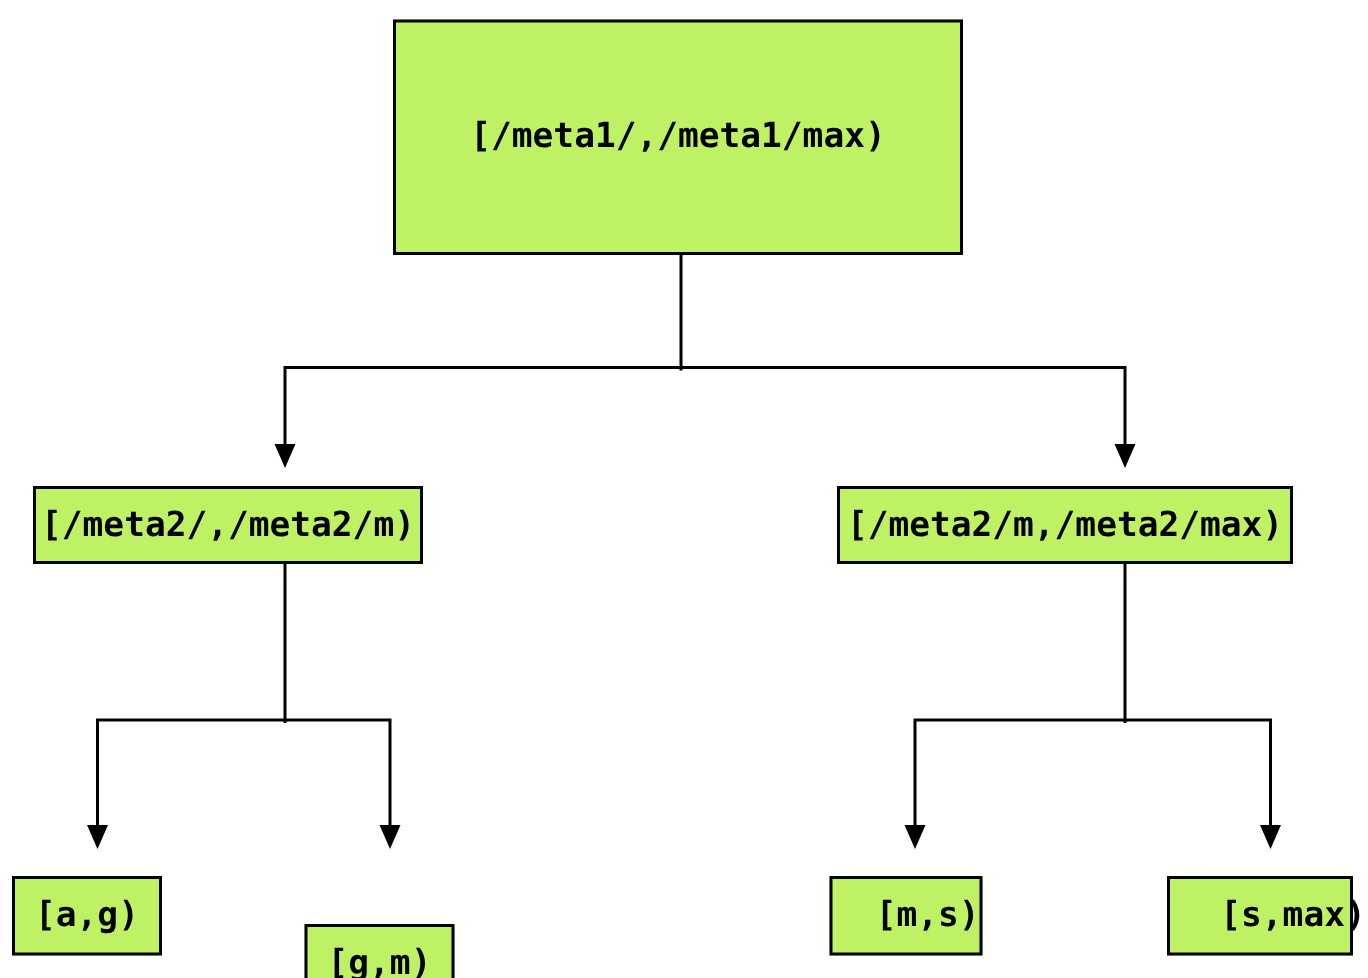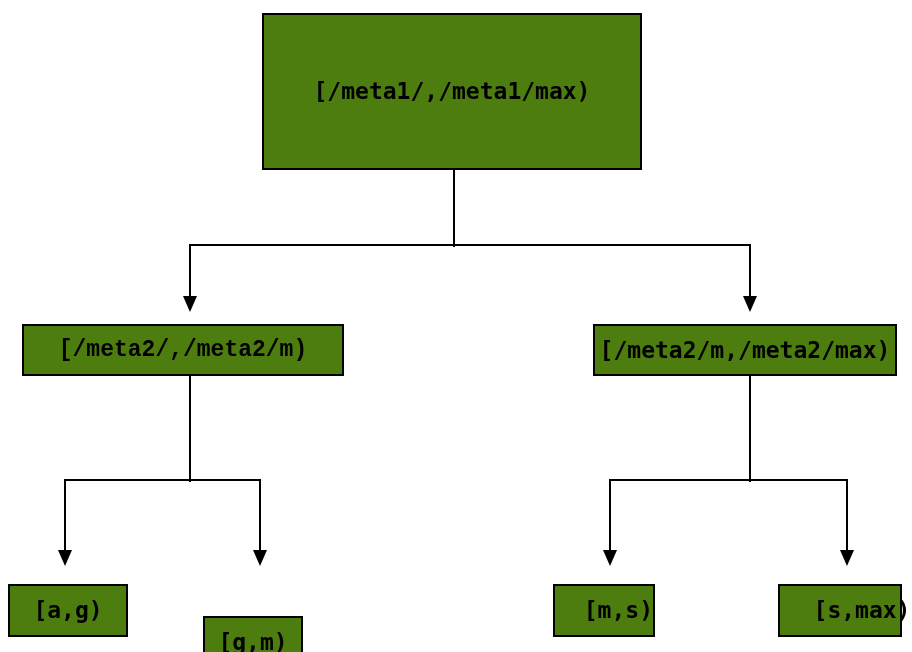--- a/index.html
+++ b/index.html
@@ -19,34 +19,34 @@
     position: absolute;
     left: 0;
     top: 0;
     width: 912px;
     height: 652px;
   }
   .node {
     position: absolute;
     box-sizing: border-box;
     border: 2px solid #000000;
-    background: #4d7c0f;
+    background: #bef264;
     display: flex;
     align-items: center;
     justify-content: center;
     font-weight: bold;
     font-size: 23px;
     line-height: 1;
     color: #000000;
     white-space: nowrap;
   }
   .node-root      { left: 262px; top: 13px;  width: 380px; height: 157px; }
-  .node-left      { left: 22px;  top: 324px; width: 322px; height: 52px; font-family: Liberation Mono, monospace;  }
-  .node-right     { left: 593px; top: 324px; width: 304px; height: 52px;  }
-  .node-leaf-ag   { left: 8px;   top: 584px; width: 120px; height: 53px;  }
+  .node-left      { left: 22px;  top: 324px; width: 260px; height: 52px;  }
+  .node-right     { left: 558px; top: 324px; width: 304px; height: 52px;  }
+  .node-leaf-ag   { left: 8px;   top: 584px; width: 100px; height: 53px;  }
   .node-leaf-gm   { left: 203px; top: 616px; width: 100px; height: 53px;  }
   .node-leaf-ms   { left: 553px; top: 584px; width: 102px; height: 53px; justify-content: flex-end;  }
   .node-leaf-smax { left: 778px; top: 584px; width: 124px; height: 53px; padding-left: 44px;  }
 </style>
 </head>
 <body>
 
 <div class="canvas">
 
   <svg class="edges" width="912" height="652" viewBox="0 0 912 652" xmlns="http://www.w3.org/2000/svg">

